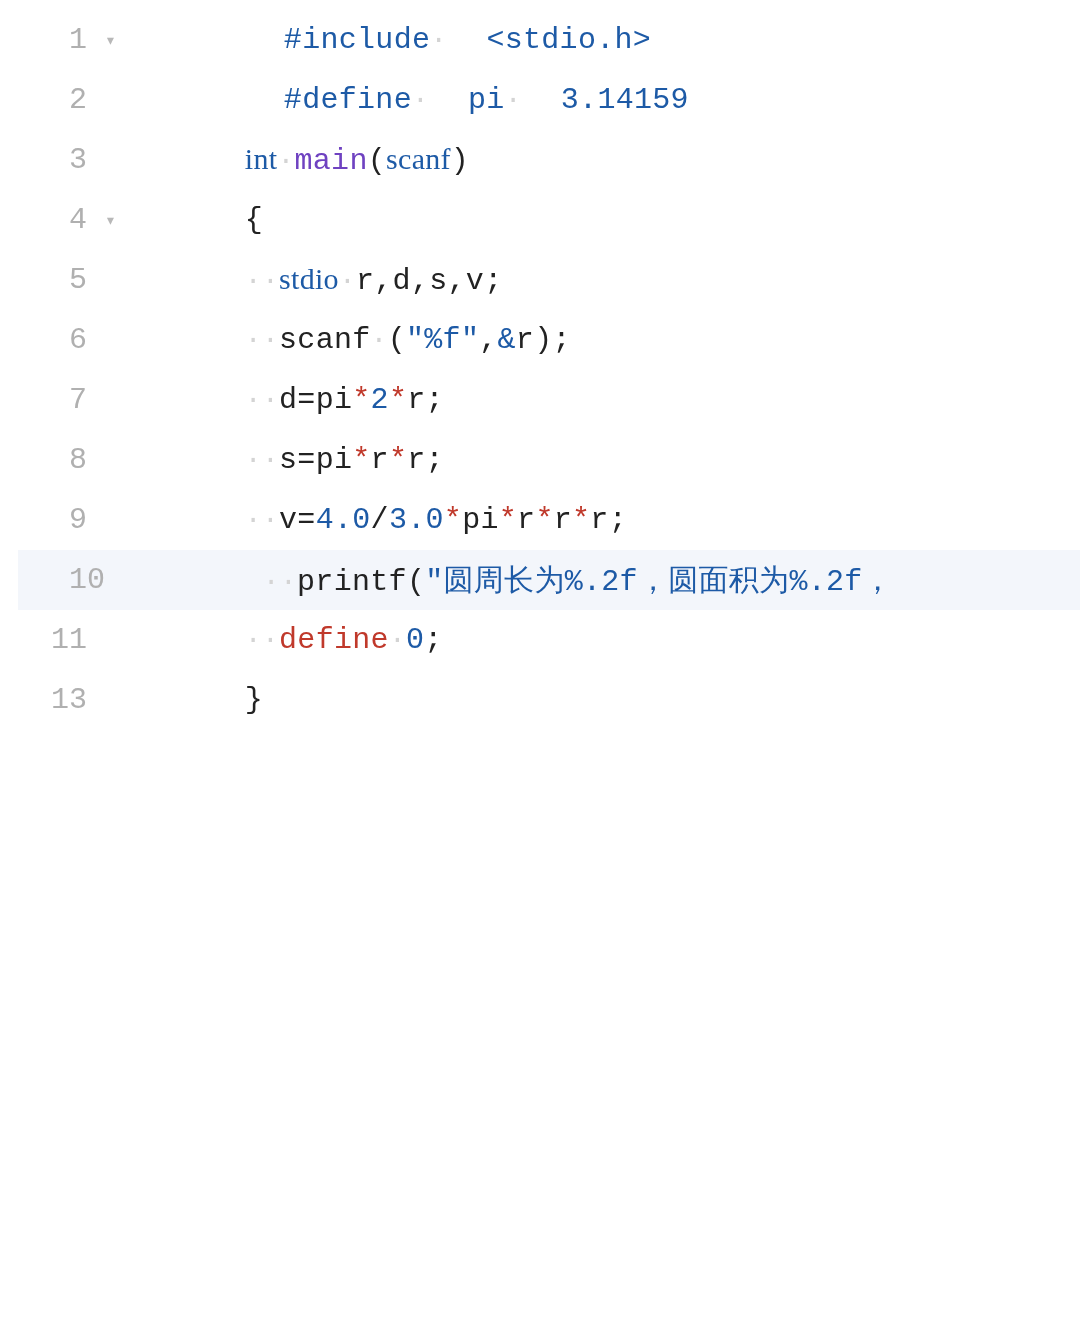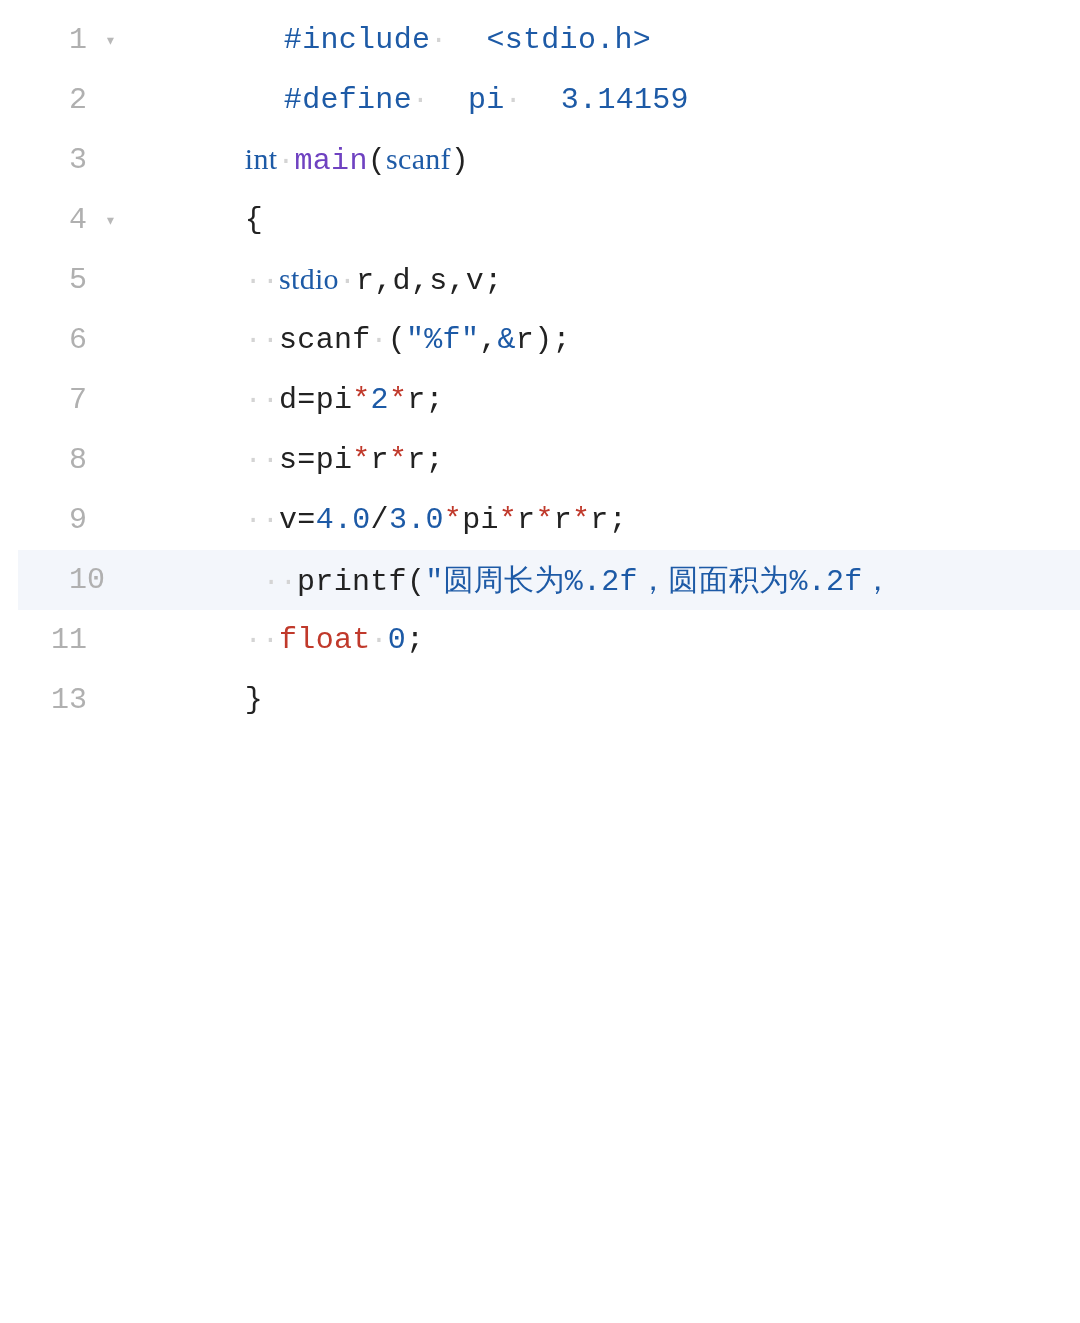--- a/index.html
+++ b/index.html
@@ -148,21 +148,21 @@
     <div class="fold"></div>
     <div class="code">
       <span class="ws">··</span><span class="c-plain">printf</span><span class="c-punct">(</span><span class="c-str">"圆周长为%.2f，圆面积为%.2f，</span>
     </div>
   </div>
 
   <div class="line">
     <div class="gutter">11</div>
     <div class="fold"></div>
     <div class="code">
-      <span class="ws">··</span><span class="c-ret">float</span><span class="ws">·</span><span class="c-num">0</span><span class="c-punct">;</span>
+      <span class="ws">··</span><span class="c-ret">define</span><span class="ws">·</span><span class="c-num">0</span><span class="c-punct">;</span>
     </div>
   </div>
 
 
   <div class="line">
     <div class="gutter">13</div>
     <div class="fold"></div>
     <div class="code">
       <span class="c-punct">}</span>
     </div>

